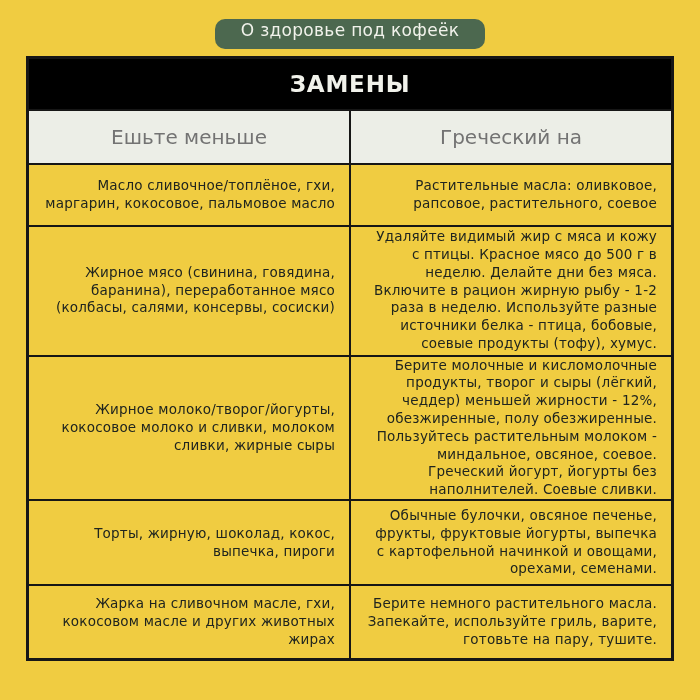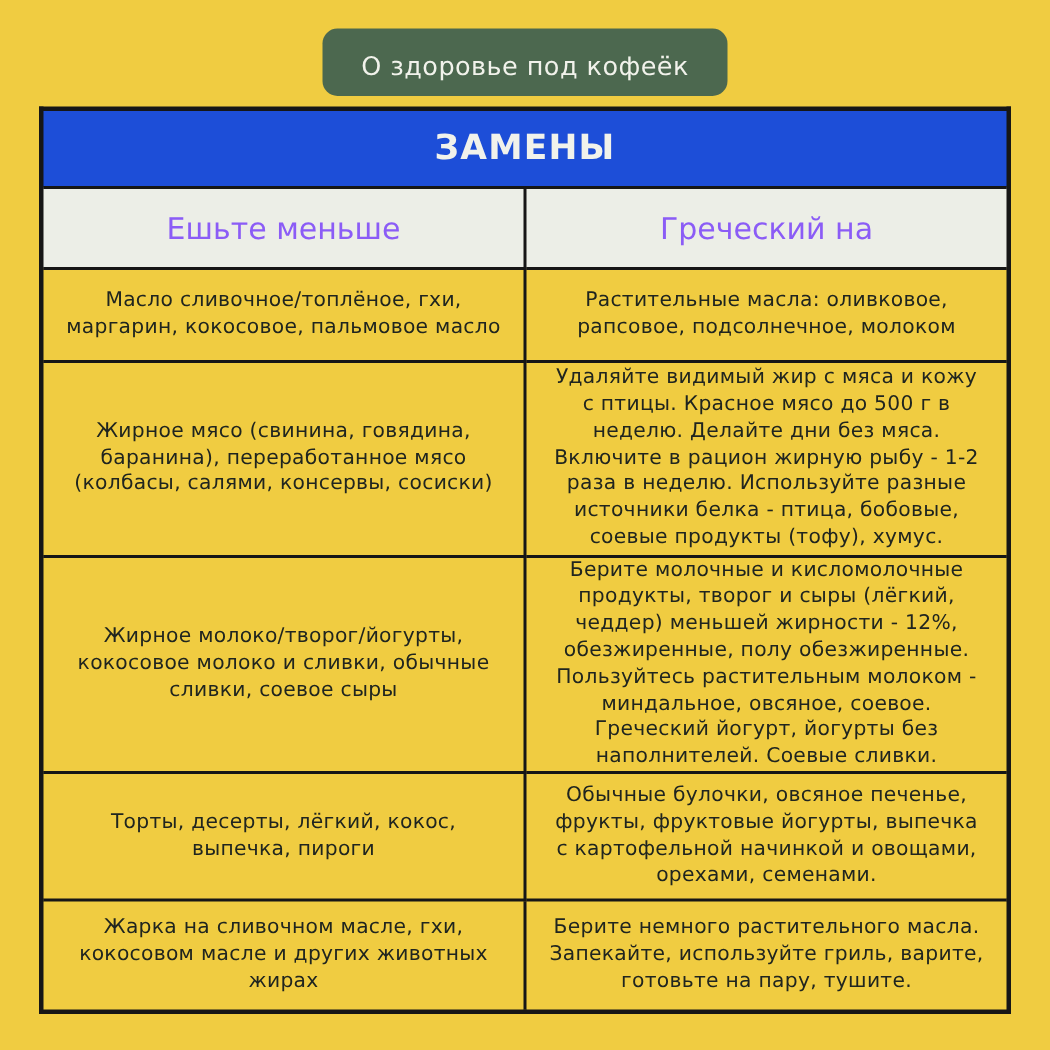--- a/index.html
+++ b/index.html
@@ -15,58 +15,58 @@
   .badge-wrap {
     text-align: center;
     margin-bottom: 7px;
   }
   .badge {
     display: inline-block;
     background: #4C684F;
     color: #F1F2EB;
     font-size: 17px;
     letter-spacing: 0.3px;
-    padding: 16px 26px 9px;
+    padding: 1px 26px 9px;
     border-radius: 10px;
   }
   table.swap-table {
     width: 648px;
     margin: 0 auto;
     border-collapse: collapse;
     table-layout: fixed;
   }
   table.swap-table, .swap-table th, .swap-table td {
     border: 2px solid #161616;
   }
   table.swap-table { border-width: 3px; }
   .title-cell {
-    background: #1d4ed8;
+    background: #000000;
     color: #F1F2EB;
     font-size: 23px;
     font-weight: bold;
     letter-spacing: 0.8px;
     text-align: center;
     height: 52px;
   }
   .col-head {
     background: #ECEEE7;
-    color: #8b5cf6;
+    color: #737373;
     font-size: 20px;
     font-weight: normal;
     text-align: center;
     height: 54px;
   }
   .cell {
     background: #F0CC41;
     color: #20251F;
     font-size: 13.5px;
     line-height: 1.32;
     letter-spacing: 0.2px;
     vertical-align: middle;
-    text-align: center;
+    text-align: right;
     padding: 0 14px;
   }
   .r1 td { height: 62px; }
   .r2 td { height: 130px; }
   .r3 td { height: 143px; }
   .r4 td { height: 85px; margin-top: 14px; }
   .r5 td { height: 74px; }
 </style>
 </head>
 <body>
@@ -79,32 +79,32 @@
   <tbody>
     <tr>
       <td class="title-cell" colspan="2">ЗАМЕНЫ</td>
     </tr>
     <tr>
       <td class="col-head">Ешьте меньше</td>
       <td class="col-head">Греческий на</td>
     </tr>
     <tr class="r1">
       <td class="cell">Масло сливочное/топлёное, гхи, маргарин, кокосовое, пальмовое масло</td>
-      <td class="cell">Растительные масла: оливковое, рапсовое, подсолнечное, молоком</td>
+      <td class="cell">Растительные масла: оливковое, рапсовое, растительного, соевое</td>
     </tr>
     <tr class="r2">
       <td class="cell">Жирное мясо (свинина, говядина, баранина), переработанное мясо (колбасы, салями, консервы, сосиски)</td>
       <td class="cell">Удаляйте видимый жир с мяса и кожу с птицы. Красное мясо до 500 г в неделю. Делайте дни без мяса. Включите в рацион жирную рыбу - 1-2 раза в неделю. Используйте разные источники белка - птица, бобовые, соевые продукты (тофу), хумус.</td>
     </tr>
     <tr class="r3">
-      <td class="cell">Жирное молоко/творог/йогурты, кокосовое молоко и сливки, обычные сливки, соевое сыры</td>
+      <td class="cell">Жирное молоко/творог/йогурты, кокосовое молоко и сливки, молоком сливки, жирные сыры</td>
       <td class="cell">Берите молочные и кисломолочные продукты, творог и сыры (лёгкий, чеддер) меньшей жирности - 12%, обезжиренные, полу обезжиренные. Пользуйтесь растительным молоком - миндальное, овсяное, соевое. Греческий йогурт, йогурты без наполнителей. Соевые сливки.</td>
     </tr>
     <tr class="r4">
-      <td class="cell">Торты, десерты, лёгкий, кокос, выпечка, пироги</td>
+      <td class="cell">Торты, жирную, шоколад, кокос, выпечка, пироги</td>
       <td class="cell">Обычные булочки, овсяное печенье, фрукты, фруктовые йогурты, выпечка с картофельной начинкой и овощами, орехами, семенами.</td>
     </tr>
     <tr class="r5">
       <td class="cell">Жарка на сливочном масле, гхи, кокосовом масле и других животных жирах</td>
       <td class="cell">Берите немного растительного масла. Запекайте, используйте гриль, варите, готовьте на пару, тушите.</td>
     </tr>
   </tbody>
 </table>
 
 </body></html>

